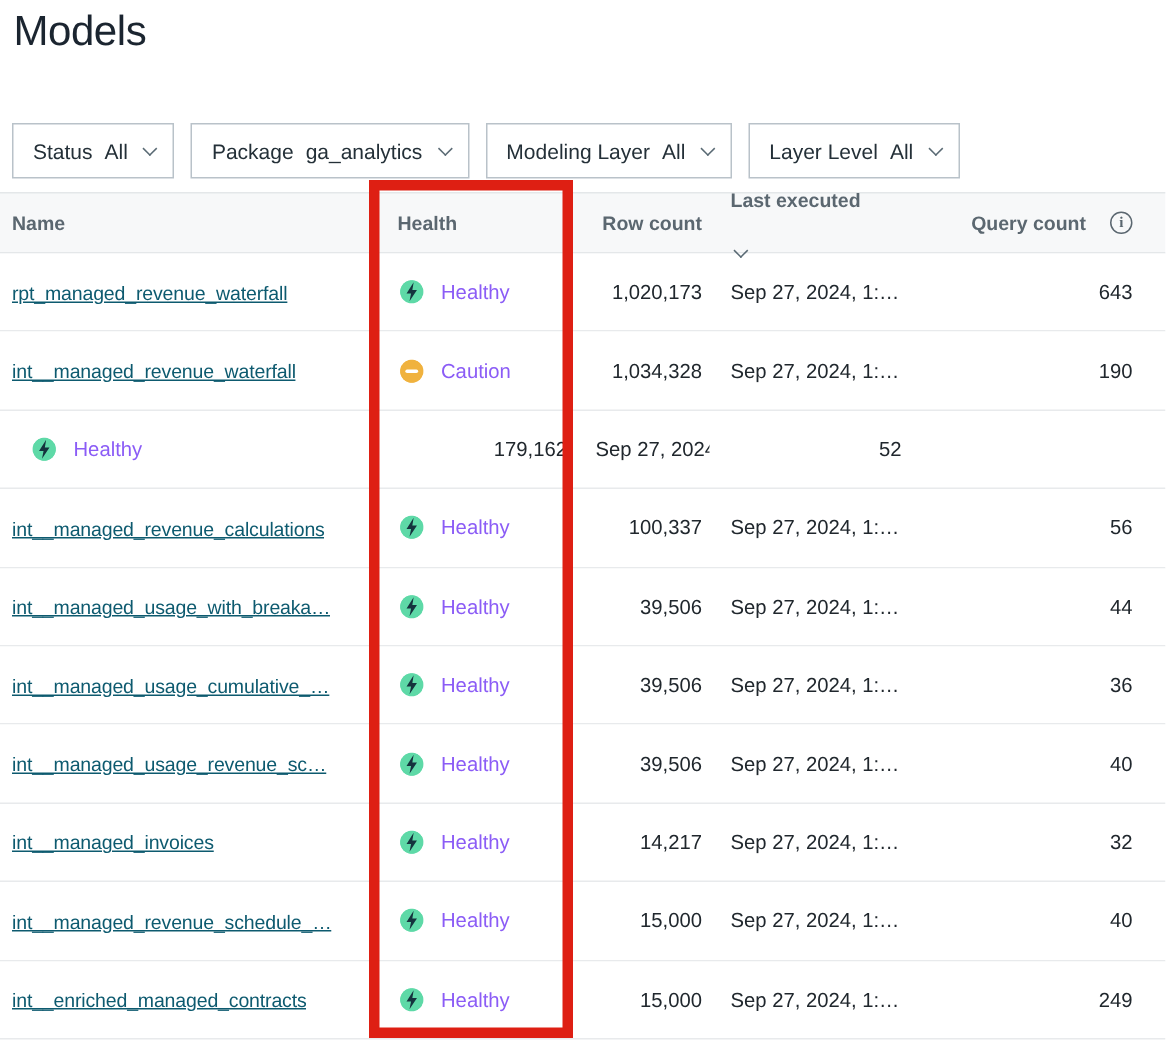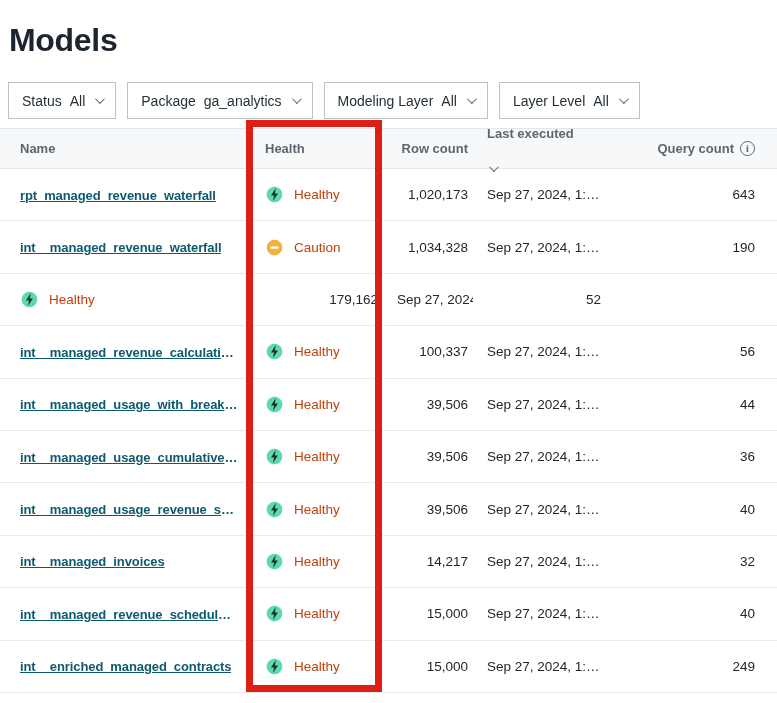--- a/index.html
+++ b/index.html
@@ -1,21 +1,21 @@
 <!DOCTYPE html>
 <html><head>
 <meta charset="utf-8">
 <style>
   * { margin:0; padding:0; box-sizing:border-box; }
   html,body { width:777px; height:703px; background:#ffffff; overflow:hidden; }
   body { position:relative; font-family:"Liberation Sans","DejaVu Sans",sans-serif; }
 
   .page-title {
     position:absolute; left:9px; top:5px;
-    font-size:32px; font-weight:700; color:#1b2530; letter-spacing:-0.3px;margin-top:17px;
+    font-size:28px; font-weight:400; color:#1b2530; letter-spacing:-0.3px;
   }
 
   .filters { position:absolute; left:8px; top:82px; display:flex; gap:11px; }
   .filter-btn {
     height:37px; background:#fff; border:1px solid #b9c2c9; border-radius:0;
     display:flex; align-items:center; padding:0 13px; gap:8px;
     font-size:14px; color:#243038; cursor:pointer; white-space:nowrap;
   }
   .filter-btn .flabel { color:#243038; }
   .filter-btn .fvalue { color:#243038; }
@@ -34,44 +34,44 @@
   }
   .thead {
     height:41px; background:#f7f8f9;
     border-top:1px solid #e4e7e9; border-bottom:1px solid #e4e7e9;
     color:#5b6770; font-size:13px; font-weight:700;
   }
   .tr {
     height:52.4px; border-bottom:1px solid #e8eaec;
     font-size:13.5px; color:#20272d; background:#fff;
   }
-  .c-name   { padding-left:20px; overflow:hidden; white-space:nowrap; }
+  .c-name   { padding-left:8px; overflow:hidden; white-space:nowrap; }
   .c-health { padding-left:20px; display:flex; align-items:center; gap:10px; }
   .c-rowcount { text-align:right; padding-right:5px; }
   .c-last   { padding-left:14px; white-space:nowrap; overflow:hidden; }
   .c-query  { text-align:right; padding-right:22px; }
 
   .th-last { display:flex; align-items:flex-start; gap:24px; cursor:pointer;flex-direction:column; }
-  .th-query { display:inline-flex; align-items:center; justify-content:flex-end; gap:6px; width:100%; }
+  .th-query { display:inline-flex; align-items:center; justify-content:flex-end; gap:16px; width:100%; }
 
   .info-circle {
     width:15px; height:15px; border:1.3px solid #5b6770; border-radius:50%;
     display:inline-flex; align-items:center; justify-content:center;
     font-size:10px; font-weight:700; color:#5b6770; font-family:"Liberation Serif",serif;
     cursor:pointer;
   }
 
   .name-link {
-    color:#0d5a6f; font-weight:700; font-size:13px; letter-spacing:-0.1px;
+    color:#0d5a6f; font-weight:400; font-size:13px; letter-spacing:-0.1px;
     text-decoration:underline; cursor:pointer;
     display:inline-block; max-width:218px; overflow:hidden; white-space:nowrap;
     text-overflow:ellipsis; vertical-align:middle;
   }
 
-  .health-label { font-size:13.5px; color:#c2410c; }
+  .health-label { font-size:13.5px; color:#8b5cf6; }
   .health-icon { display:inline-flex; width:19px; height:19px; }
 
   .highlight-box {
     position:absolute; left:246px; top:120px; width:136px; height:572px;
     border:7px solid #de1f13; pointer-events:none; z-index:6;
   }
 </style>
 </head>
 <body>
 

